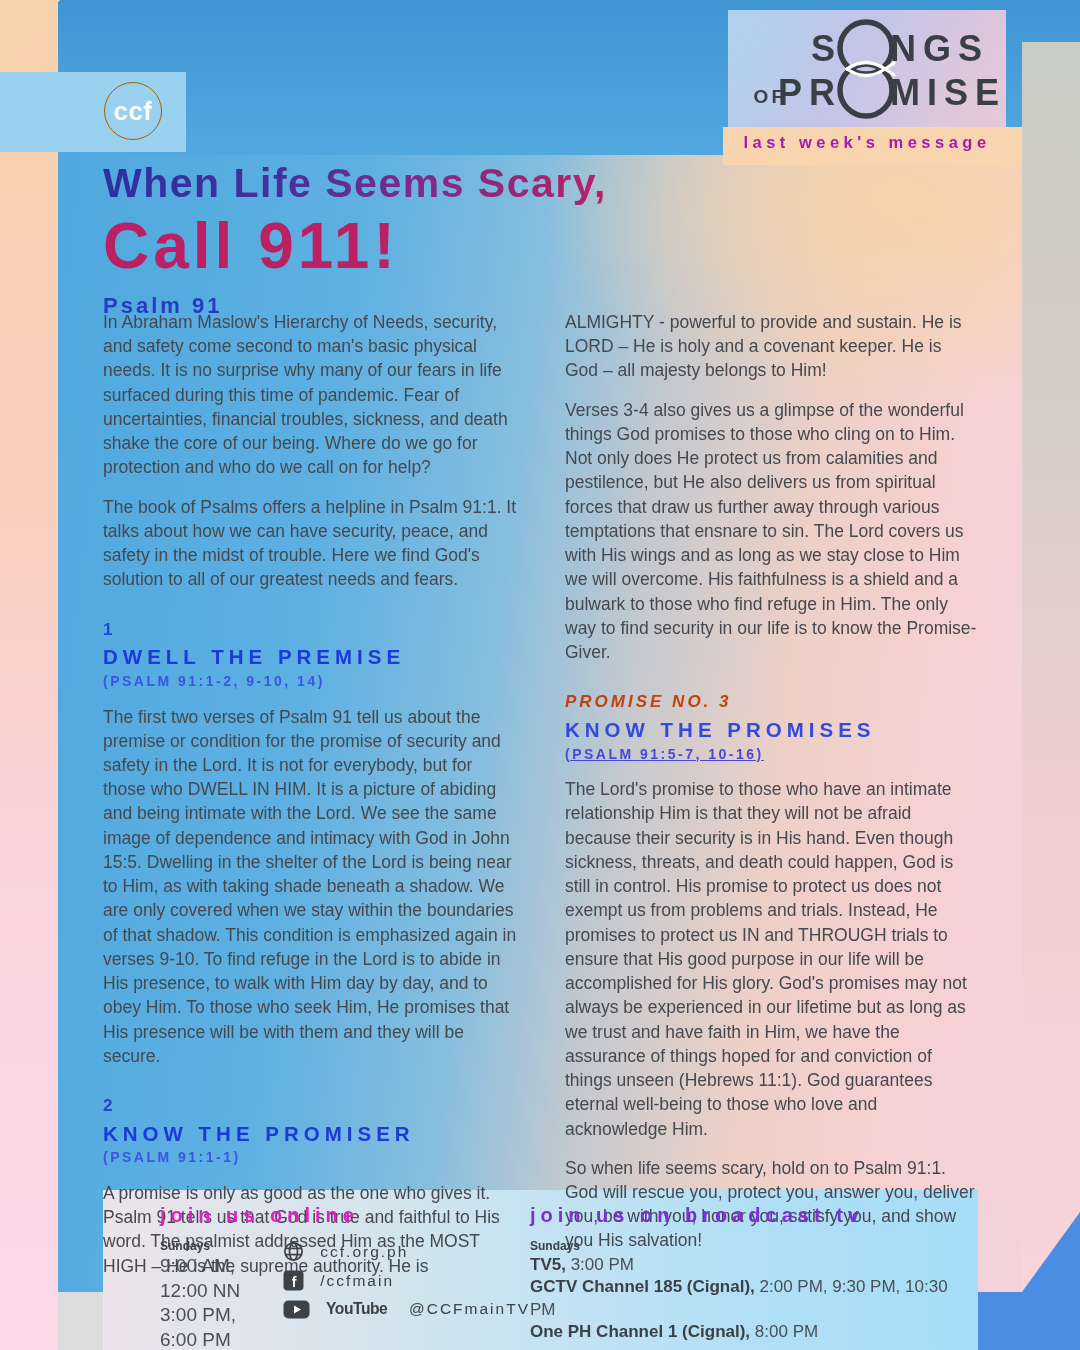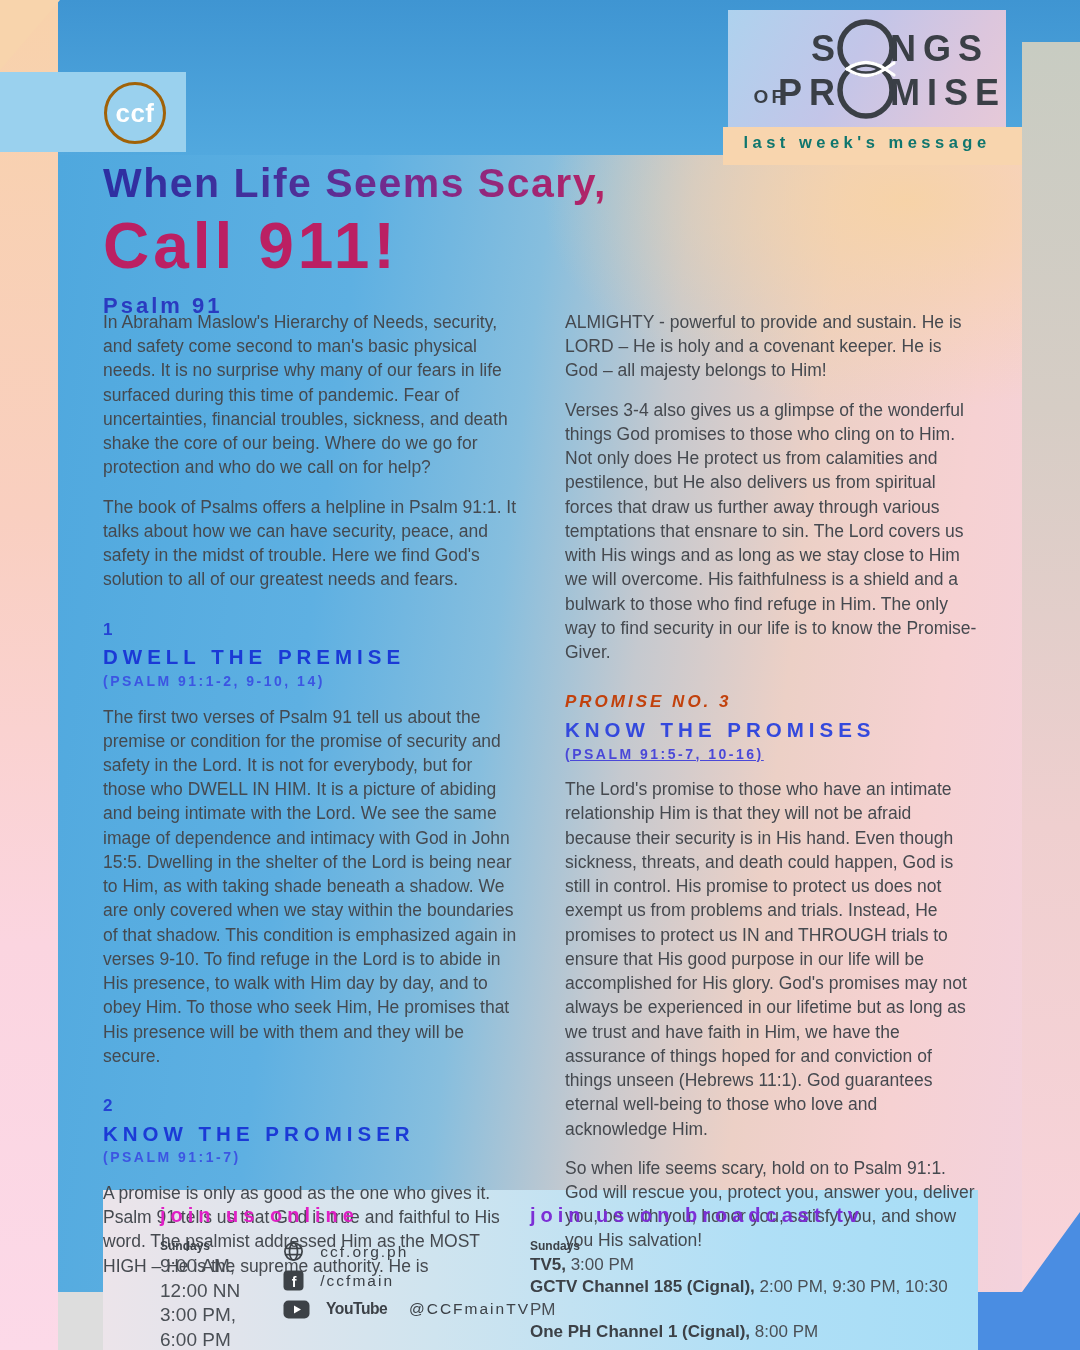--- a/index.html
+++ b/index.html
@@ -20,28 +20,28 @@
   .bg-right-strip{position:absolute;left:1022px;top:42px;width:58px;height:1308px;
     background:linear-gradient(180deg,#c8ccc2 0%,#d6cdc5 28%,#efcfcf 60%,#fad4dc 100%);}
   .bg-peach-tab{position:absolute;left:723px;top:127px;width:299px;height:38px;background:#f8d5ae;}
   .bg-footer-panel{position:absolute;left:103px;top:1190px;width:875px;height:160px;
     background:linear-gradient(90deg,#ece4ea 0%,#cfe4ef 38%,#b0dff6 75%,#a6ddf6 100%);}
   .bg-br-shape{position:absolute;left:978px;top:1190px;width:102px;height:160px;background:#4a8de2;
     clip-path:polygon(0 102px,44px 102px,102px 22px,102px 160px,0 160px);}
 
   
   .ccf-strip{position:absolute;left:0;top:72px;width:186px;height:80px;background:#9ad1ee;}
-  .ccf-ring{position:absolute;left:104px;top:82px;width:56px;height:56px;border:3px solid #a16207;
+  .ccf-ring{position:absolute;left:104px;top:82px;width:56px;height:56px;border:1px solid #a16207;
     border-radius:50%;display:flex;align-items:center;justify-content:center;
     color:#fff;font-weight:bold;font-size:26px;letter-spacing:.5px;}
   .songs-box{position:absolute;left:728px;top:10px;width:278px;height:117px;
     background:linear-gradient(120deg,#aed2ee 0%,#c3c5e8 45%,#dcc6dd 78%,#e6c9d8 100%);}
   .songs-box svg{display:block;width:100%;height:100%;}
   .tagline{position:absolute;left:728px;top:133px;width:278px;text-align:center;
-    color:#0f766e;font-weight:bold;font-size:16.5px;letter-spacing:4.5px;}
+    color:#a21caf;font-weight:bold;font-size:16.5px;letter-spacing:4.5px;}
 
   
   .title-block{position:absolute;left:103px;top:160px;width:880px;}
   .t1{font-size:41px;font-weight:bold;letter-spacing:1.5px;color:#2e2f9f;}
   @supports ((background-clip:text) or (-webkit-background-clip:text)){
     .t1{background:linear-gradient(90deg,#2d2fa2 0%,#46309a 34%,#7e2a8a 62%,#b52365 100%);
         -webkit-background-clip:text;background-clip:text;color:transparent;
         display:inline-block;}}
   .t2{font-size:64px;font-weight:bold;letter-spacing:4px;color:#bb2063;margin-top:2px;}
   .t3{font-size:22px;font-weight:bold;letter-spacing:3px;color:#2a3ac0;margin-top:10px;}
@@ -131,21 +131,21 @@
       <div class="sec">
         <div class="sec-num">1</div>
         <div class="sec-title">DWELL THE PREMISE</div>
         <div class="sec-ref">(PSALM 91:1-2, 9-10, 14)</div>
       </div>
       <p class="body-text">The first two verses of Psalm 91 tell us about the premise or condition for the promise of security and safety in the Lord. It is not for everybody, but for those who DWELL IN HIM. It is a picture of abiding and being intimate with the Lord. We see the same image of dependence and intimacy with God in John 15:5. Dwelling in the shelter of the Lord is being near to Him, as with taking shade beneath a shadow. We are only covered when we stay within the boundaries of that shadow. This condition is emphasized again in verses 9-10. To find refuge in the Lord is to abide in His presence, to walk with Him day by day, and to obey Him. To those who seek Him, He promises that His presence will be with them and they will be secure.</p>
 
       <div class="sec">
         <div class="sec-num">2</div>
         <div class="sec-title">KNOW THE PROMISER</div>
-        <div class="sec-ref">(PSALM 91:1-7)</div>
+        <div class="sec-ref">(PSALM 91:1-1)</div>
       </div>
       <p class="body-text">A promise is only as good as the one who gives it. Psalm 91 tells us that God is true and faithful to His word. The psalmist addressed Him as the MOST HIGH – He is the supreme authority. He is</p>
     </div>
 
     <div class="col">
       <p class="body-text">ALMIGHTY - powerful to provide and sustain. He is LORD – He is holy and a covenant keeper. He is God – all majesty belongs to Him!</p>
       <p class="body-text">Verses 3-4 also gives us a glimpse of the wonderful things God promises to those who cling on to Him. Not only does He protect us from calamities and pestilence, but He also delivers us from spiritual forces that draw us further away through various temptations that ensnare to sin. The Lord covers us with His wings and as long as we stay close to Him we will overcome. His faithfulness is a shield and a bulwark to those who find refuge in Him. The only way to find security in our life is to know the Promise-Giver.</p>
 
       <div class="sec violet">
         <div class="sec-num">PROMISE NO. 3</div>

